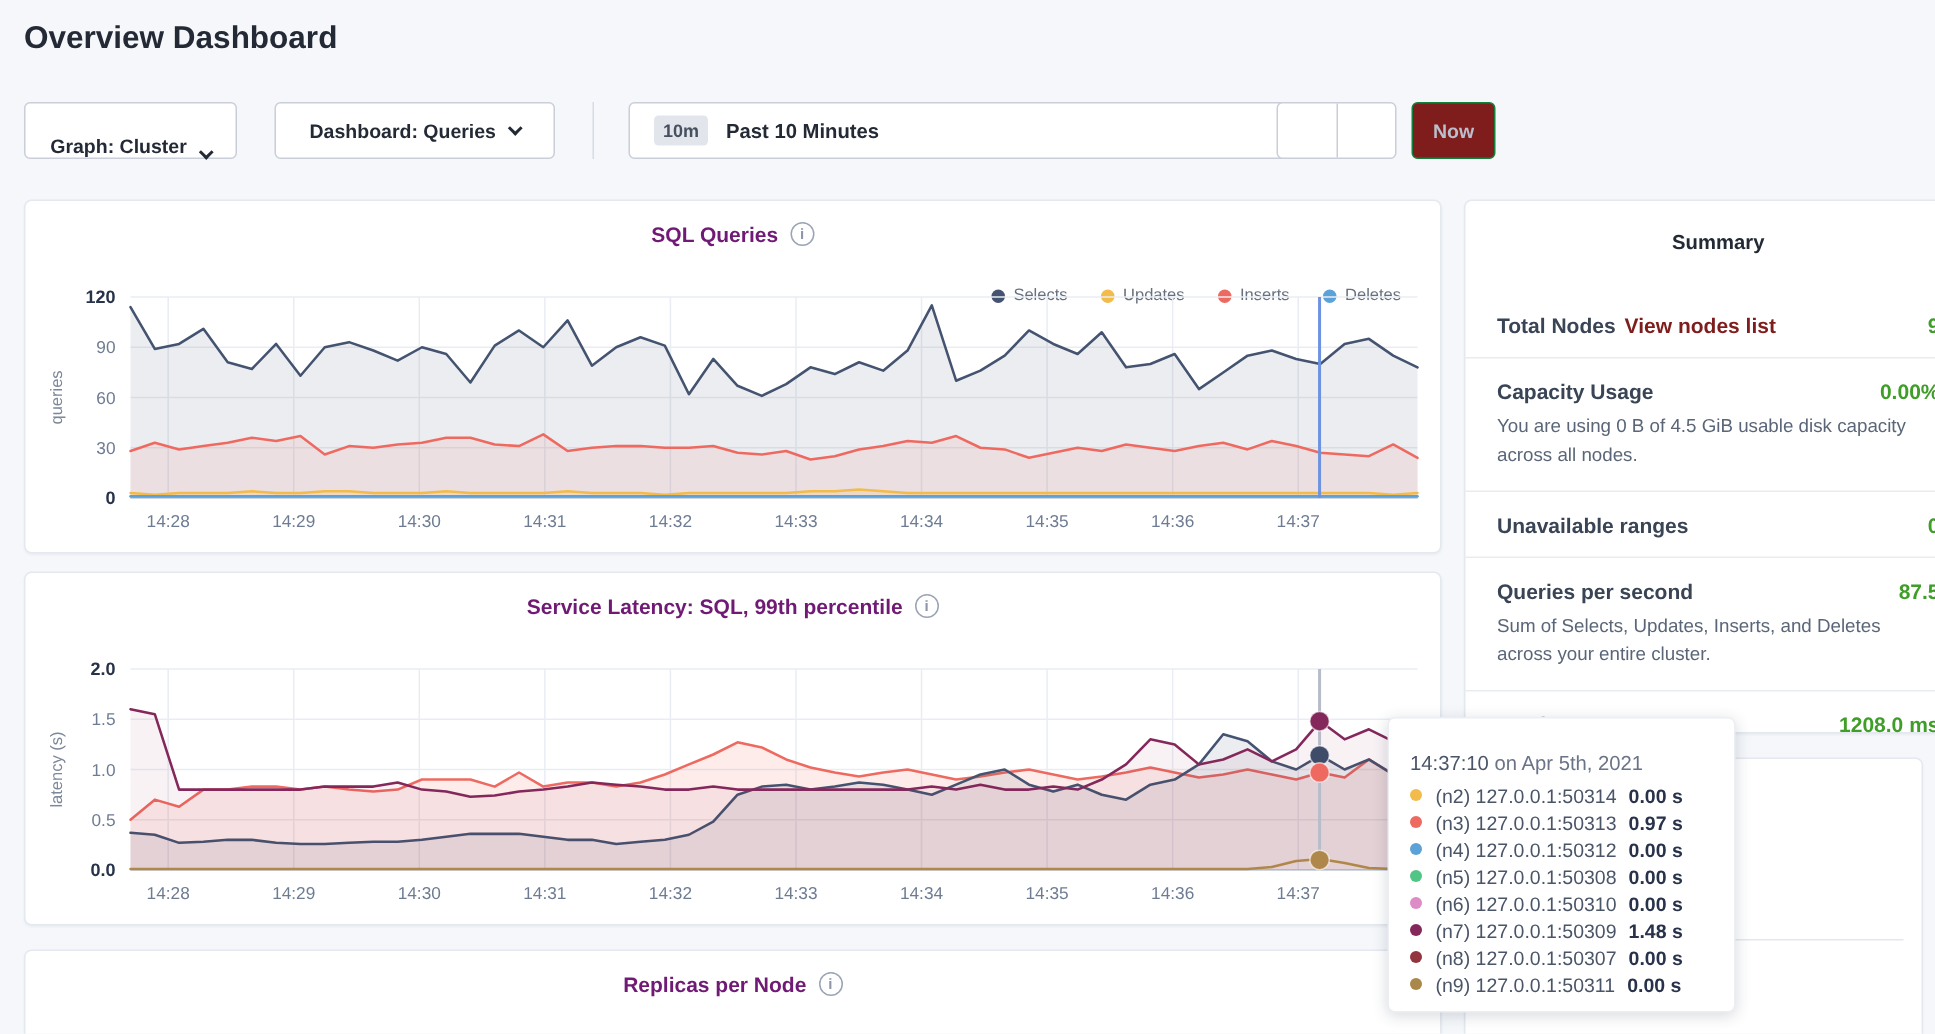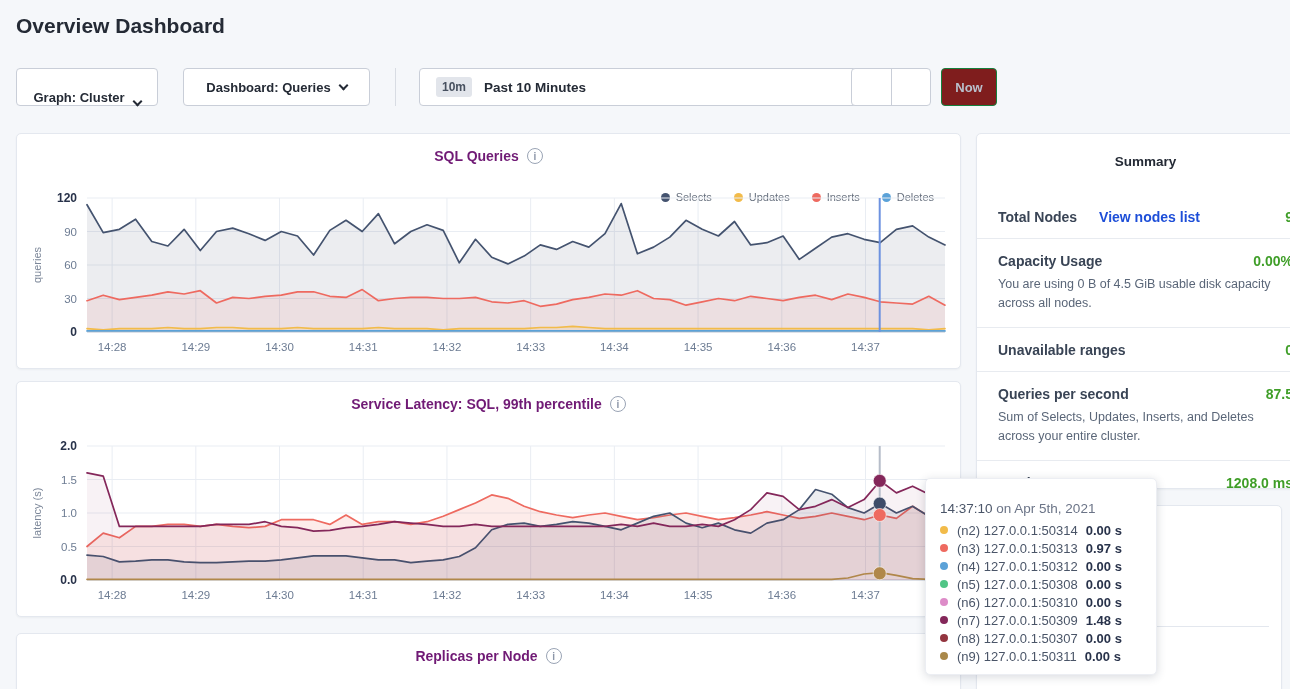--- a/index.html
+++ b/index.html
@@ -55,21 +55,21 @@
   .tick-y { font-size:11.5px; fill:#6d7c93; }
   .tick-y.bold { font-weight:700; fill:#28324a; font-size:12px; }
 
   
   .summary-title { text-align:center; font-size:13.5px; font-weight:700; color:#242a35; margin-top:20px; }
   .sum-rows { margin-top:26px; }
   .sum-row { padding:14px 21px 13px 21px; border-bottom:1px solid #e8ebf0; }
   .sum-row:last-child { border-bottom:none; }
   .sum-line { display:flex; align-items:baseline; }
   .sum-label { font-size:14px; font-weight:700; color:#394455;text-align:right; }
-  .sum-link { font-size:14px; font-weight:700; color:#1d4ed8; margin-left:22px; cursor:pointer; }
+  .sum-link { font-size:14px; font-weight:700; color:#7f1d1d; margin-left:6px; cursor:pointer; }
   .sum-value { margin-left:auto; font-size:14px; font-weight:700; color:#3f9e28; }
   .sum-desc { margin-top:6px; font-size:12.5px; line-height:1.55; color:#5a6678; }
 
   
   .event-frag { position:absolute; left:12px; font-size:13px; color:#475064; }
   .event-frag.f0 { top:50px; }
   .event-frag.f1 { top:133px; }
   .event-frag.f2 { top:151px; }
   .event-divider { position:absolute; left:10px; right:12px; top:120px; height:1px; background:#e3e7ee; }
 

